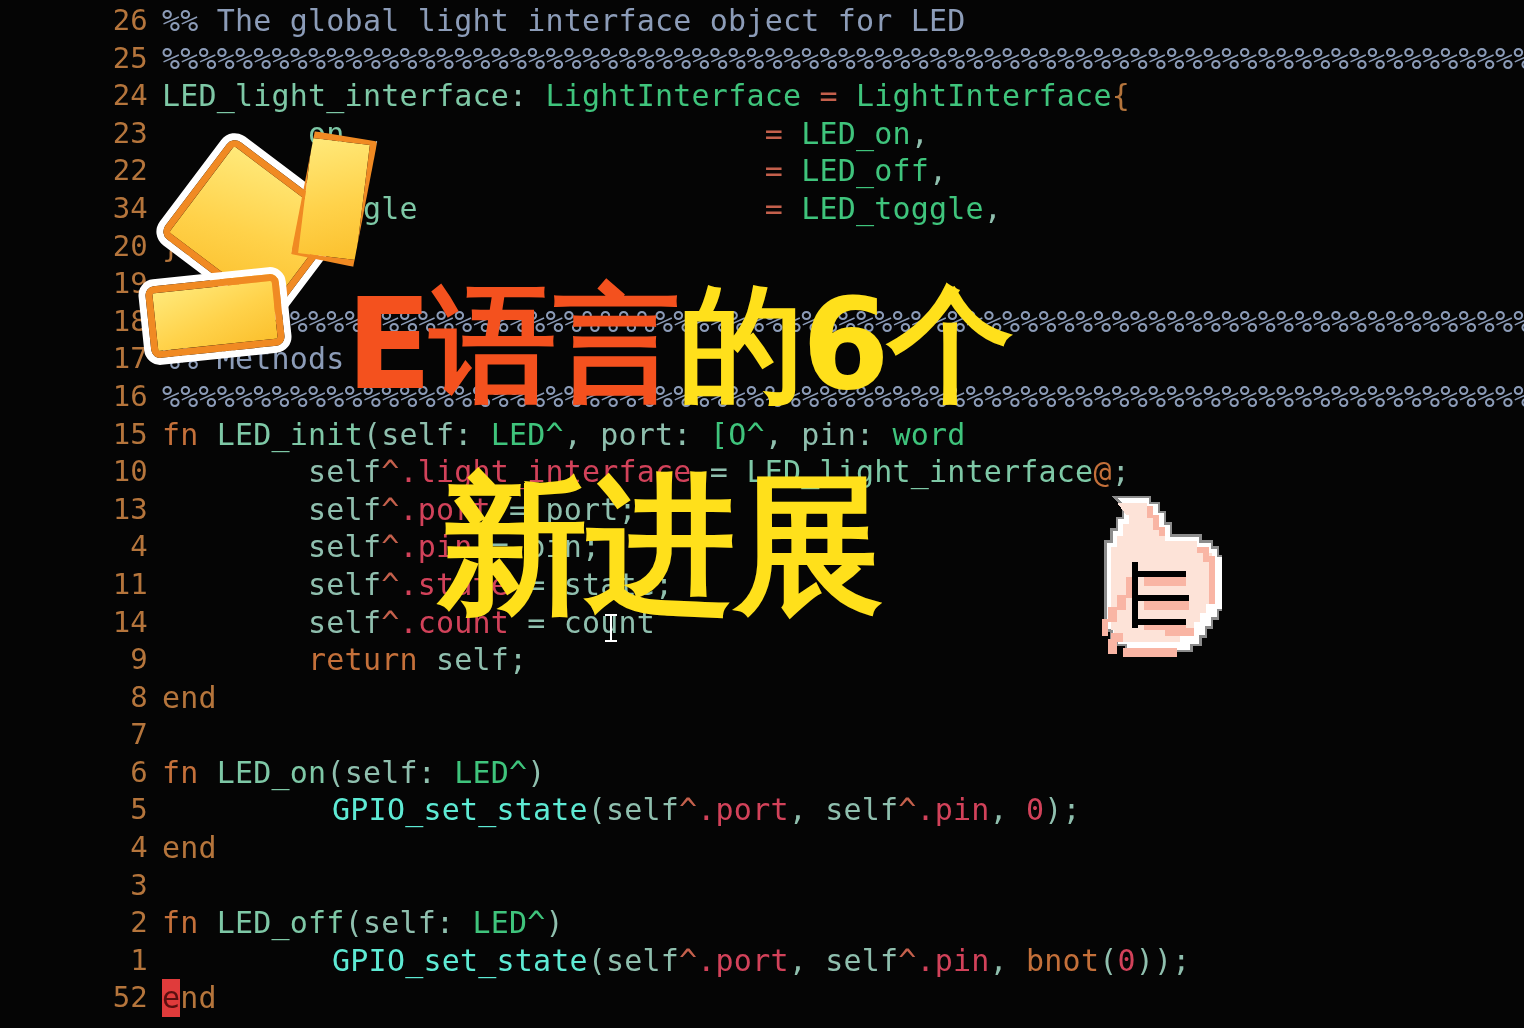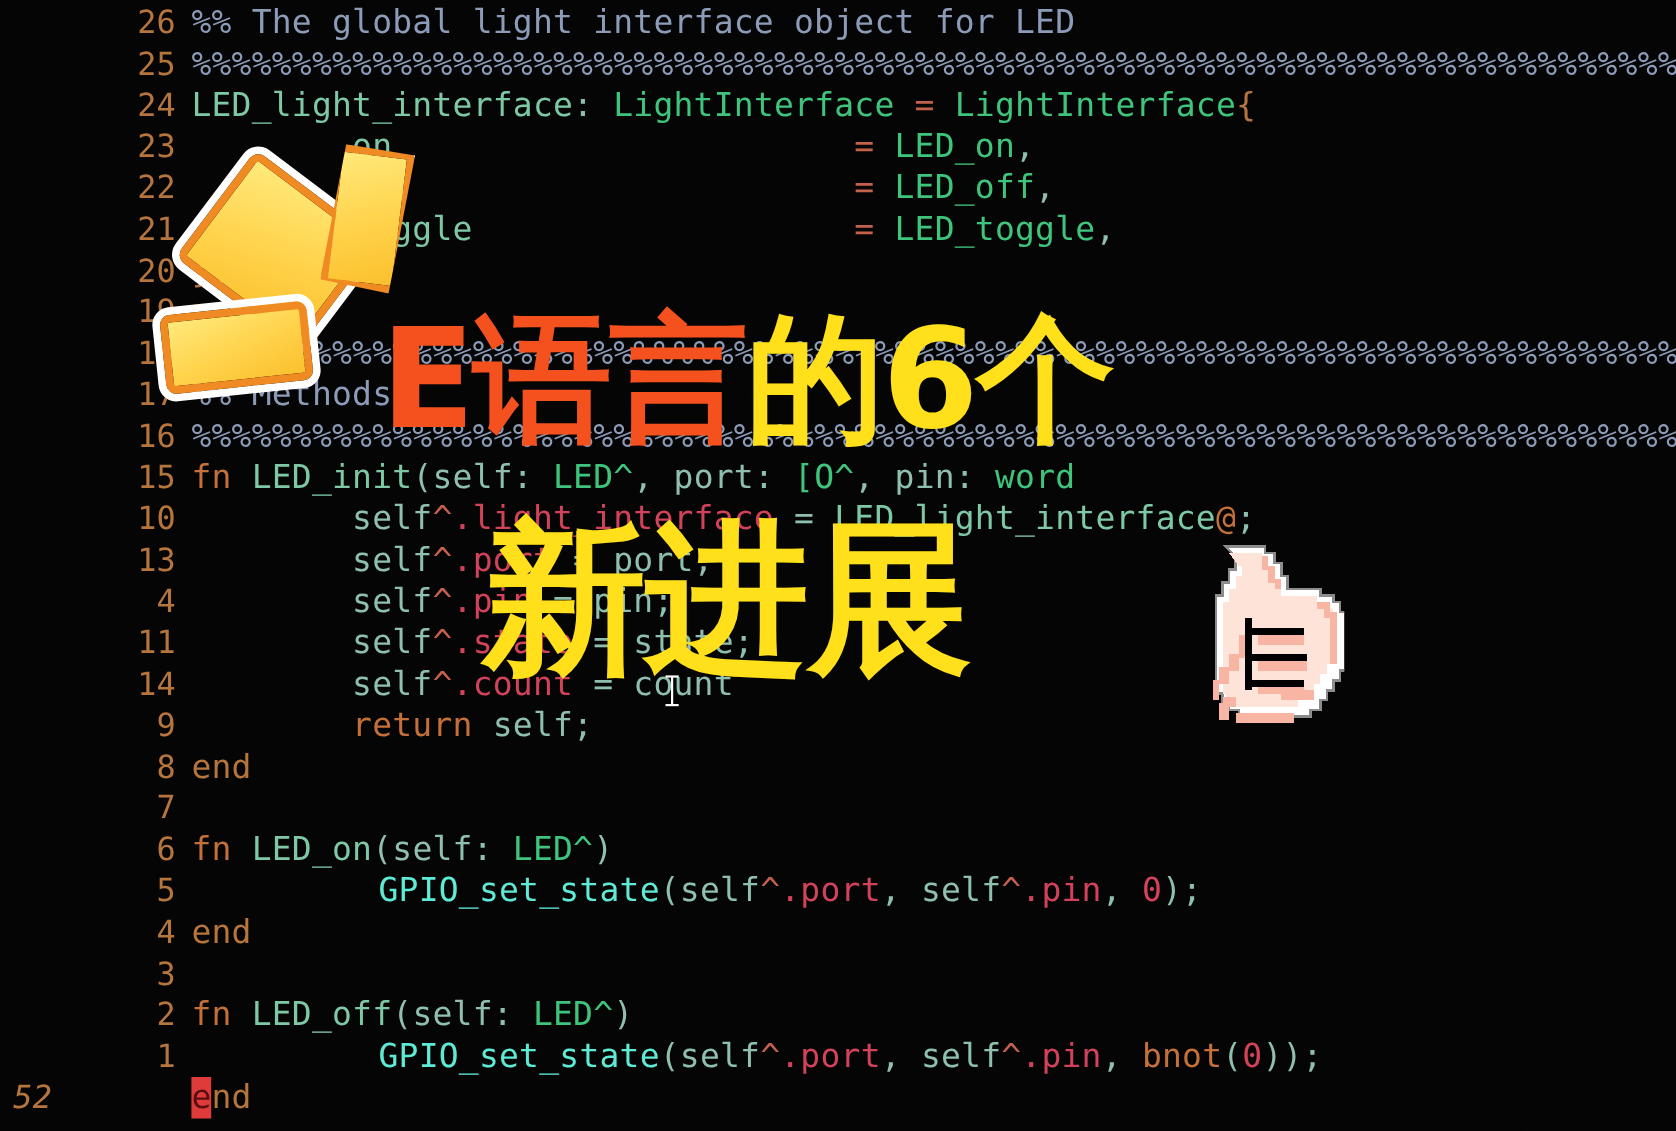--- a/index.html
+++ b/index.html
@@ -15,45 +15,43 @@
     overflow: hidden;
     font-family: "DejaVu Sans Mono", "Liberation Mono", monospace;
   }
 
   
   #editor {
     position: absolute;
     inset: 0;
     padding-top: 2px;
     box-sizing: border-box;
-    padding-left: 12px;
   }
   .line {
     height: 37.6px;
     line-height: 37.6px;
     white-space: pre;
     font-size: 30px;
     letter-spacing: 0.2px;
     display: flex;
     align-items: center;
   }
   .lnum {
     width: 148px;
     min-width: 148px;
     text-align: right;
     padding-right: 0px;
     color: #b5753c;
     font-size: 29px;
     box-sizing: border-box;
   }
   .lnum.abs {
-    text-align: left;
+    text-align: right;
     padding-left: 0px;
     color: #b5753c;
-    font-style: italic;
   }
   .code {
     padding-left: 14px;
     white-space: pre;
     overflow: hidden;
   }
 
   
   .c-comment { color: #8c9cb8; }
   .c-var     { color: #7ec8a6; }
@@ -181,21 +179,21 @@
 <body>
 
 <div id="root">
 
   <div id="editor">
       <div class="line"><span class="lnum">26</span><span class="code"><span class="c-comment">%% The global light interface object for LED</span></span></div>
       <div class="line"><span class="lnum">25</span><span class="code"><span class="c-comment">%%%%%%%%%%%%%%%%%%%%%%%%%%%%%%%%%%%%%%%%%%%%%%%%%%%%%%%%%%%%%%%%%%%%%%%%%%%%%%%%%%%%%%</span></span></div>
       <div class="line"><span class="lnum">24</span><span class="code"><span class="c-var">LED_light_interface</span><span class="c-plain">: </span><span class="c-type">LightInterface</span><span class="c-plain"> </span><span class="c-op">=</span><span class="c-plain"> </span><span class="c-type">LightInterface</span><span class="c-punct">{</span></span></div>
       <div class="line"><span class="lnum">23</span><span class="code"><span class="c-var">        on                       </span><span class="c-op">=</span><span class="c-plain"> </span><span class="c-type">LED_on</span><span class="c-plain">,</span></span></div>
       <div class="line"><span class="lnum">22</span><span class="code"><span class="c-var">        off                      </span><span class="c-op">=</span><span class="c-plain"> </span><span class="c-type">LED_off</span><span class="c-plain">,</span></span></div>
-      <div class="line"><span class="lnum">21</span><span class="code"><span class="c-var">        toggle                   </span><span class="c-op">=</span><span class="c-plain"> </span><span class="c-type">LED_toggle</span><span class="c-plain">,</span></span></div>
+      <div class="line"><span class="lnum">34</span><span class="code"><span class="c-var">        toggle                   </span><span class="c-op">=</span><span class="c-plain"> </span><span class="c-type">LED_toggle</span><span class="c-plain">,</span></span></div>
       <div class="line"><span class="lnum">20</span><span class="code"><span class="c-punct">}</span><span class="c-plain">;</span></span></div>
       <div class="line"><span class="lnum">19</span><span class="code"><span class="c-plain"></span></span></div>
       <div class="line"><span class="lnum">18</span><span class="code"><span class="c-comment">%%%%%%%%%%%%%%%%%%%%%%%%%%%%%%%%%%%%%%%%%%%%%%%%%%%%%%%%%%%%%%%%%%%%%%%%%%%%%%%%%%%%%%</span></span></div>
       <div class="line"><span class="lnum">17</span><span class="code"><span class="c-comment">%% Methods</span></span></div>
       <div class="line"><span class="lnum">16</span><span class="code"><span class="c-comment">%%%%%%%%%%%%%%%%%%%%%%%%%%%%%%%%%%%%%%%%%%%%%%%%%%%%%%%%%%%%%%%%%%%%%%%%%%%%%%%%%%%%%%</span></span></div>
       <div class="line"><span class="lnum">15</span><span class="code"><span class="c-kw">fn</span><span class="c-plain"> </span><span class="c-fn">LED_init</span><span class="c-plain">(</span><span class="c-plain">self</span><span class="c-plain">: </span><span class="c-type">LED^</span><span class="c-plain">, </span><span class="c-plain">port</span><span class="c-plain">: </span><span class="c-type">[O^</span><span class="c-plain">, </span><span class="c-plain">pin</span><span class="c-plain">: </span><span class="c-type">word</span></span></div>
       <div class="line"><span class="lnum">10</span><span class="code"><span class="c-plain">        </span><span class="c-plain">self</span><span class="c-op">^</span><span class="c-field">.</span><span class="c-field">light_interface</span><span class="c-plain"> = </span><span class="c-var">LED_light_interface</span><span class="c-at">@</span><span class="c-plain">;</span></span></div>
       <div class="line"><span class="lnum">13</span><span class="code"><span class="c-plain">        </span><span class="c-plain">self</span><span class="c-op">^</span><span class="c-field">.</span><span class="c-field">port</span><span class="c-plain"> = </span><span class="c-plain">port</span><span class="c-plain">;</span></span></div>
       <div class="line"><span class="lnum">4</span><span class="code"><span class="c-plain">        </span><span class="c-plain">self</span><span class="c-op">^</span><span class="c-field">.</span><span class="c-field">pin</span><span class="c-plain"> = </span><span class="c-plain">pin</span><span class="c-plain">;</span></span></div>
       <div class="line"><span class="lnum">11</span><span class="code"><span class="c-plain">        </span><span class="c-plain">self</span><span class="c-op">^</span><span class="c-field">.</span><span class="c-field">state</span><span class="c-plain"> = </span><span class="c-plain">state</span><span class="c-plain">;</span></span></div>

